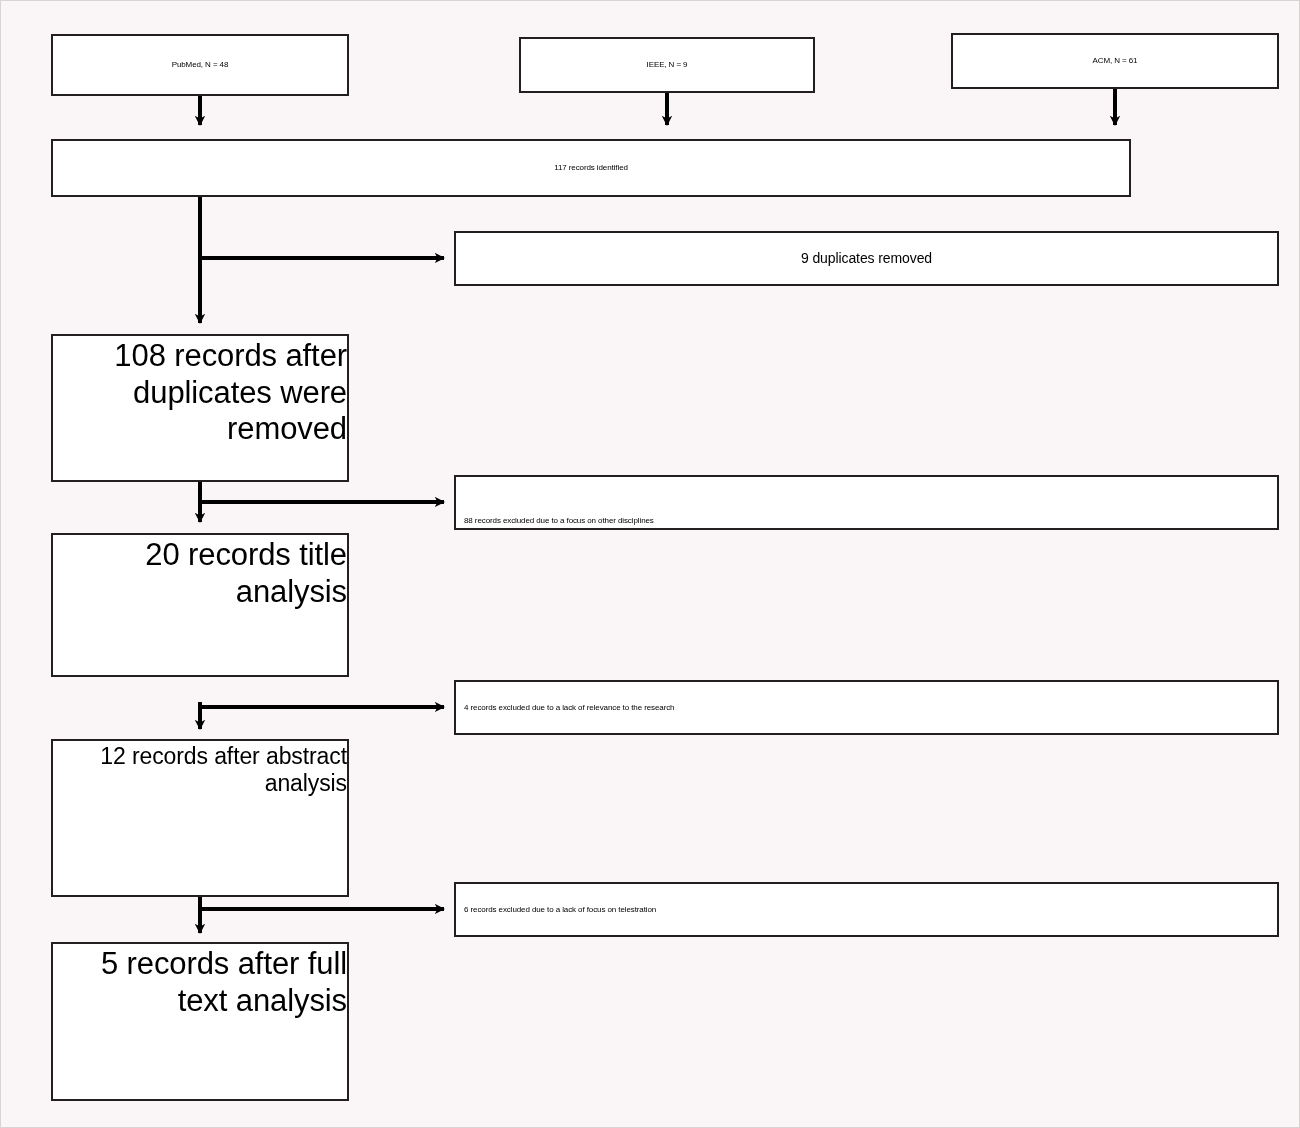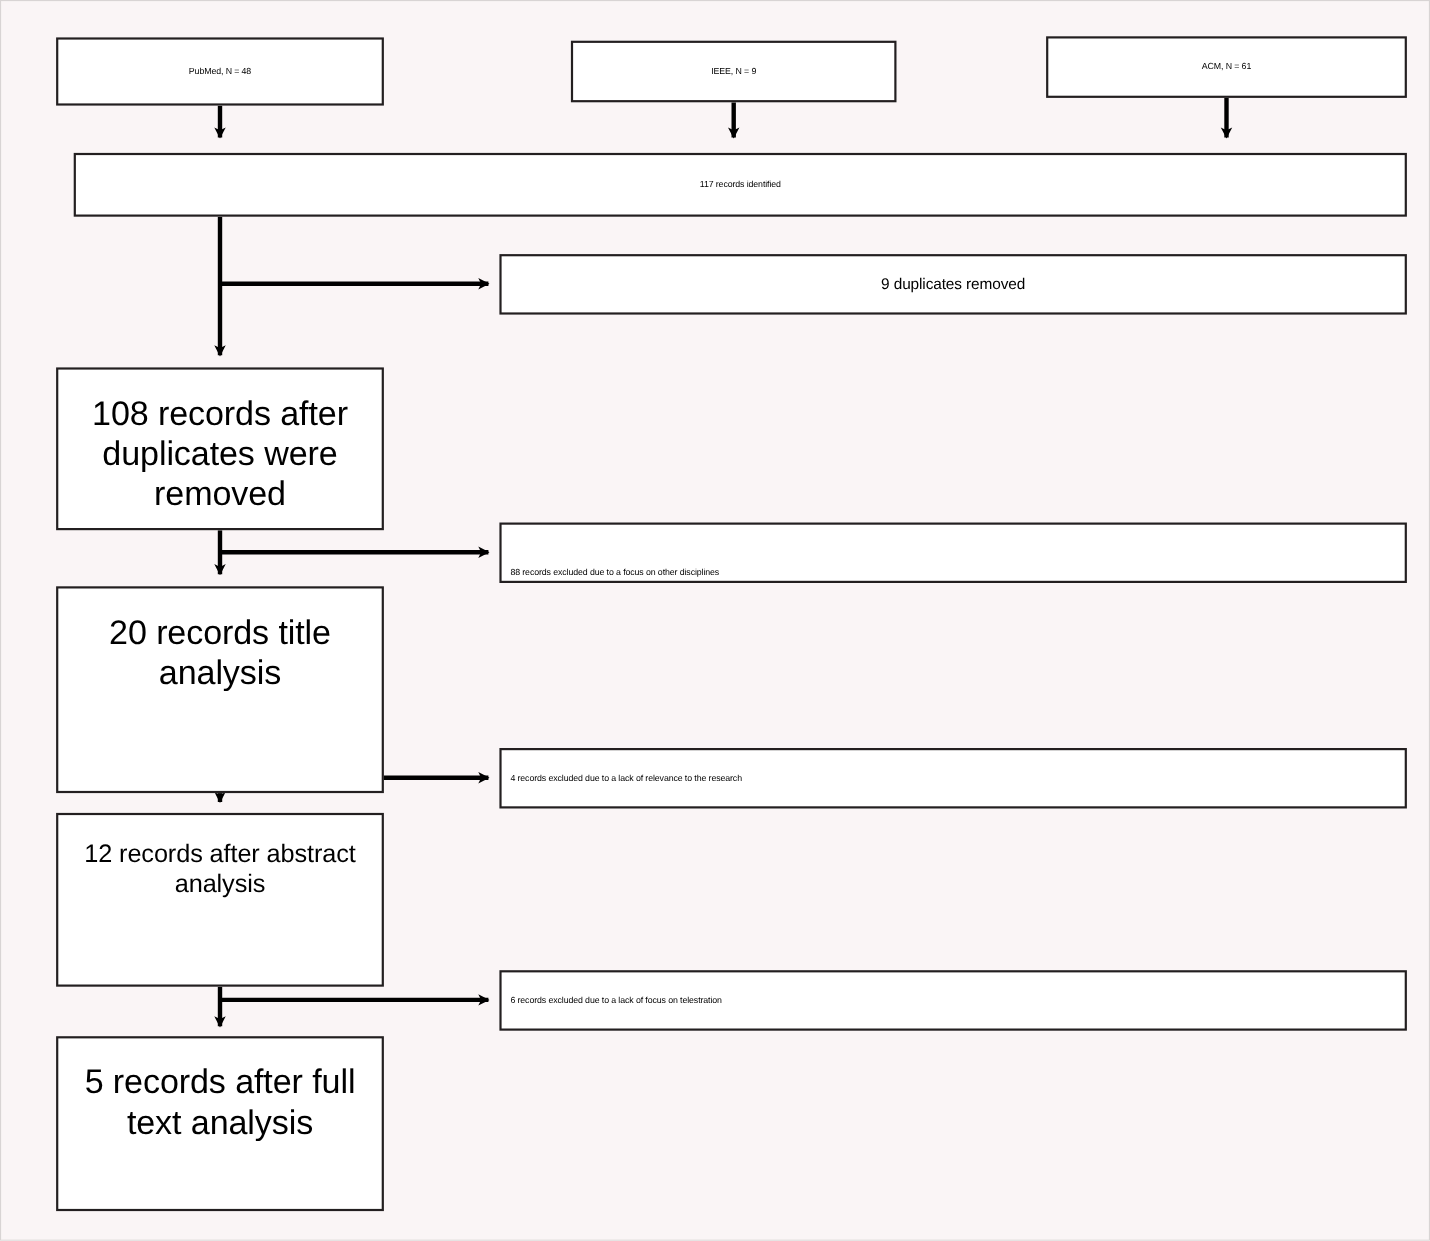--- a/index.html
+++ b/index.html
@@ -36,21 +36,22 @@
     display: flex;
     align-items: center;
     justify-content: center;
   }
   
   .node.vtop {
     display: block;
   }
   .node.vtop .txt {
     display: block;
-    padding-top: 22px;
+    padding-top: 2px;
+    text-align: right;
   }
   .fit {
     white-space: nowrap;
   }
   svg.edges {
     position: absolute;
     left: 0;
     top: 0;
     width: 1300px;
     height: 1128px;
@@ -94,29 +95,29 @@
   </div>
 
   <div class="node vcenter" style="left:518px; top:36px; width:296px; height:56px; font-size:31px;">
     <span class="txt fit" style="font-size: 8px;">IEEE, N = 9</span>
   </div>
 
   <div class="node vcenter" style="left:950px; top:32px; width:328px; height:56px; font-size:31px;">
     <span class="txt fit" style="font-size: 8px;">ACM, N = 61</span>
   </div>
 
-  <div class="node vcenter" style="left:50px; top:138px; width:1212px; height:58px; font-size:31px;margin-left:16px;">
+  <div class="node vcenter" style="left:50px; top:138px; width:1080px; height:58px; font-size:31px;">
     <span class="txt fit" style="font-size: 8px;">117 records identified</span>
   </div>
 
   <div class="node vtop" style="left:50px; top:333px; width:298px; height:148px; font-size:31px;">
     <span class="txt">108 records after duplicates were removed</span>
   </div>
 
-  <div class="node vtop" style="left:50px; top:532px; width:298px; height:188px; font-size:31px;">
+  <div class="node vtop" style="left:50px; top:532px; width:298px; height:144px; font-size:31px;">
     <span class="txt">20 records title analysis</span>
   </div>
 
   <div class="node vtop" style="left:50px; top:738px; width:298px; height:158px; font-size:23px;">
     <span class="txt">12 records after abstract analysis</span>
   </div>
 
   <div class="node vtop" style="left:50px; top:941px; width:298px; height:159px; font-size:31px;">
     <span class="txt">5 records after full text analysis</span>
   </div>

